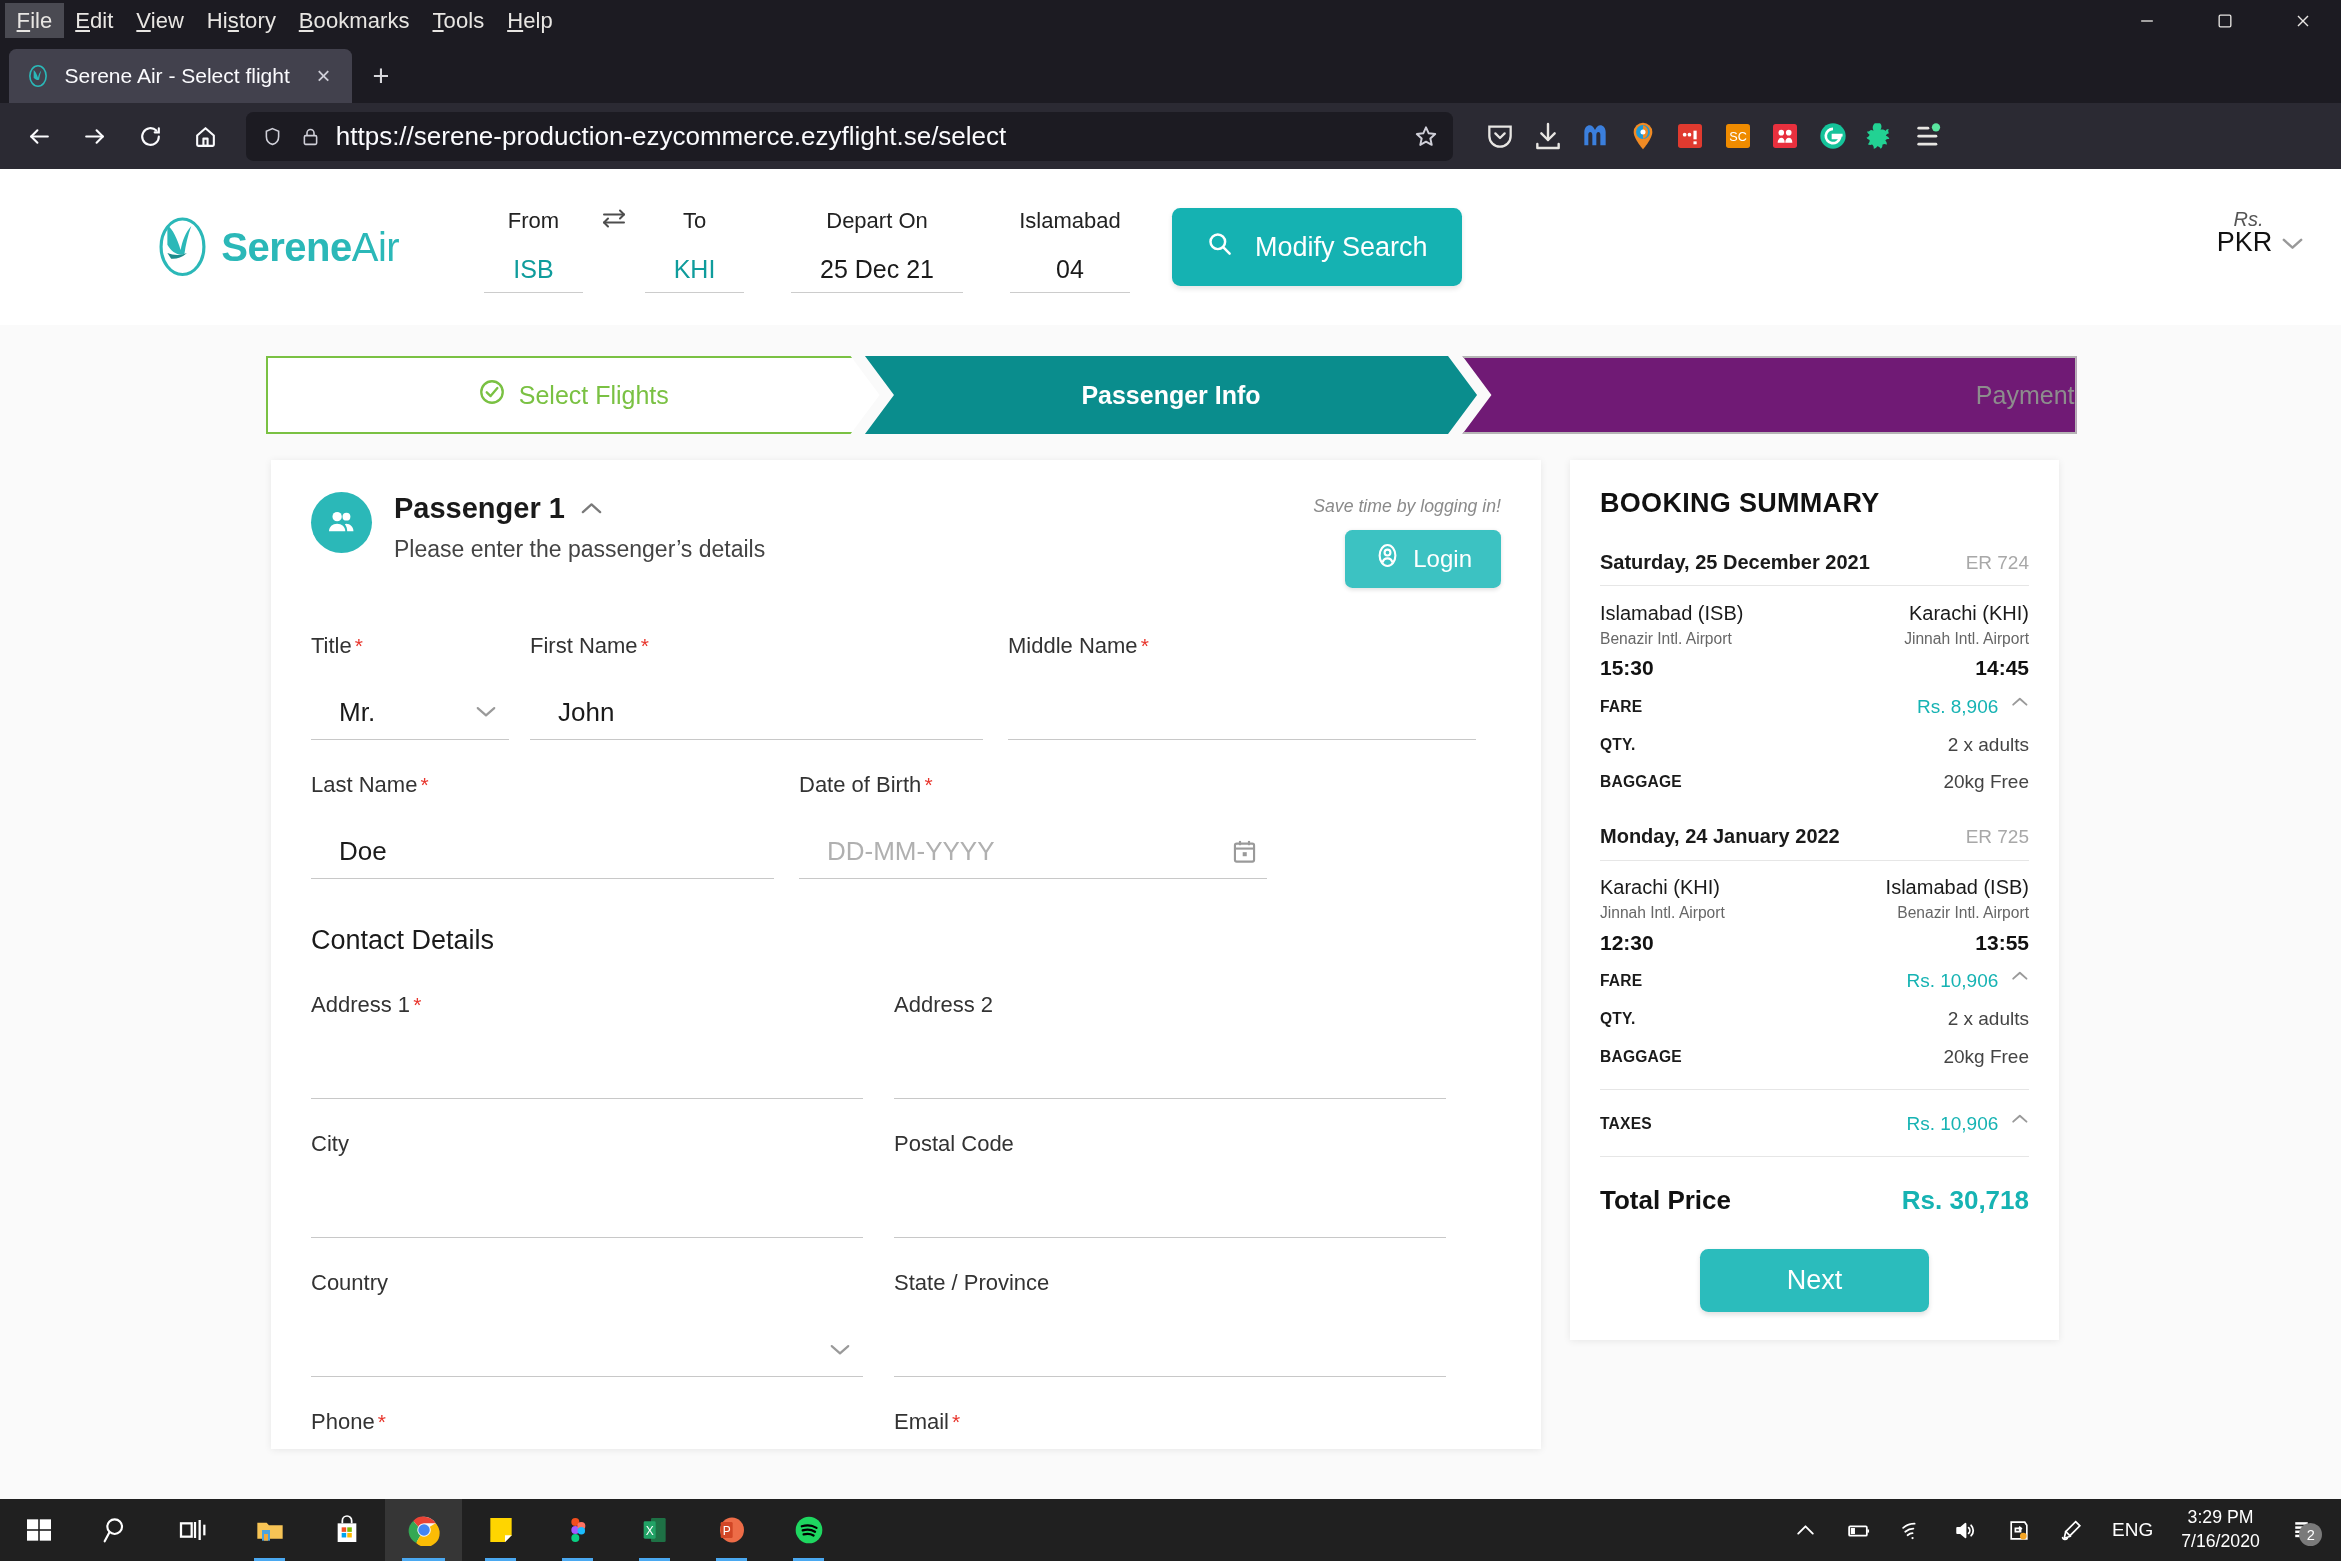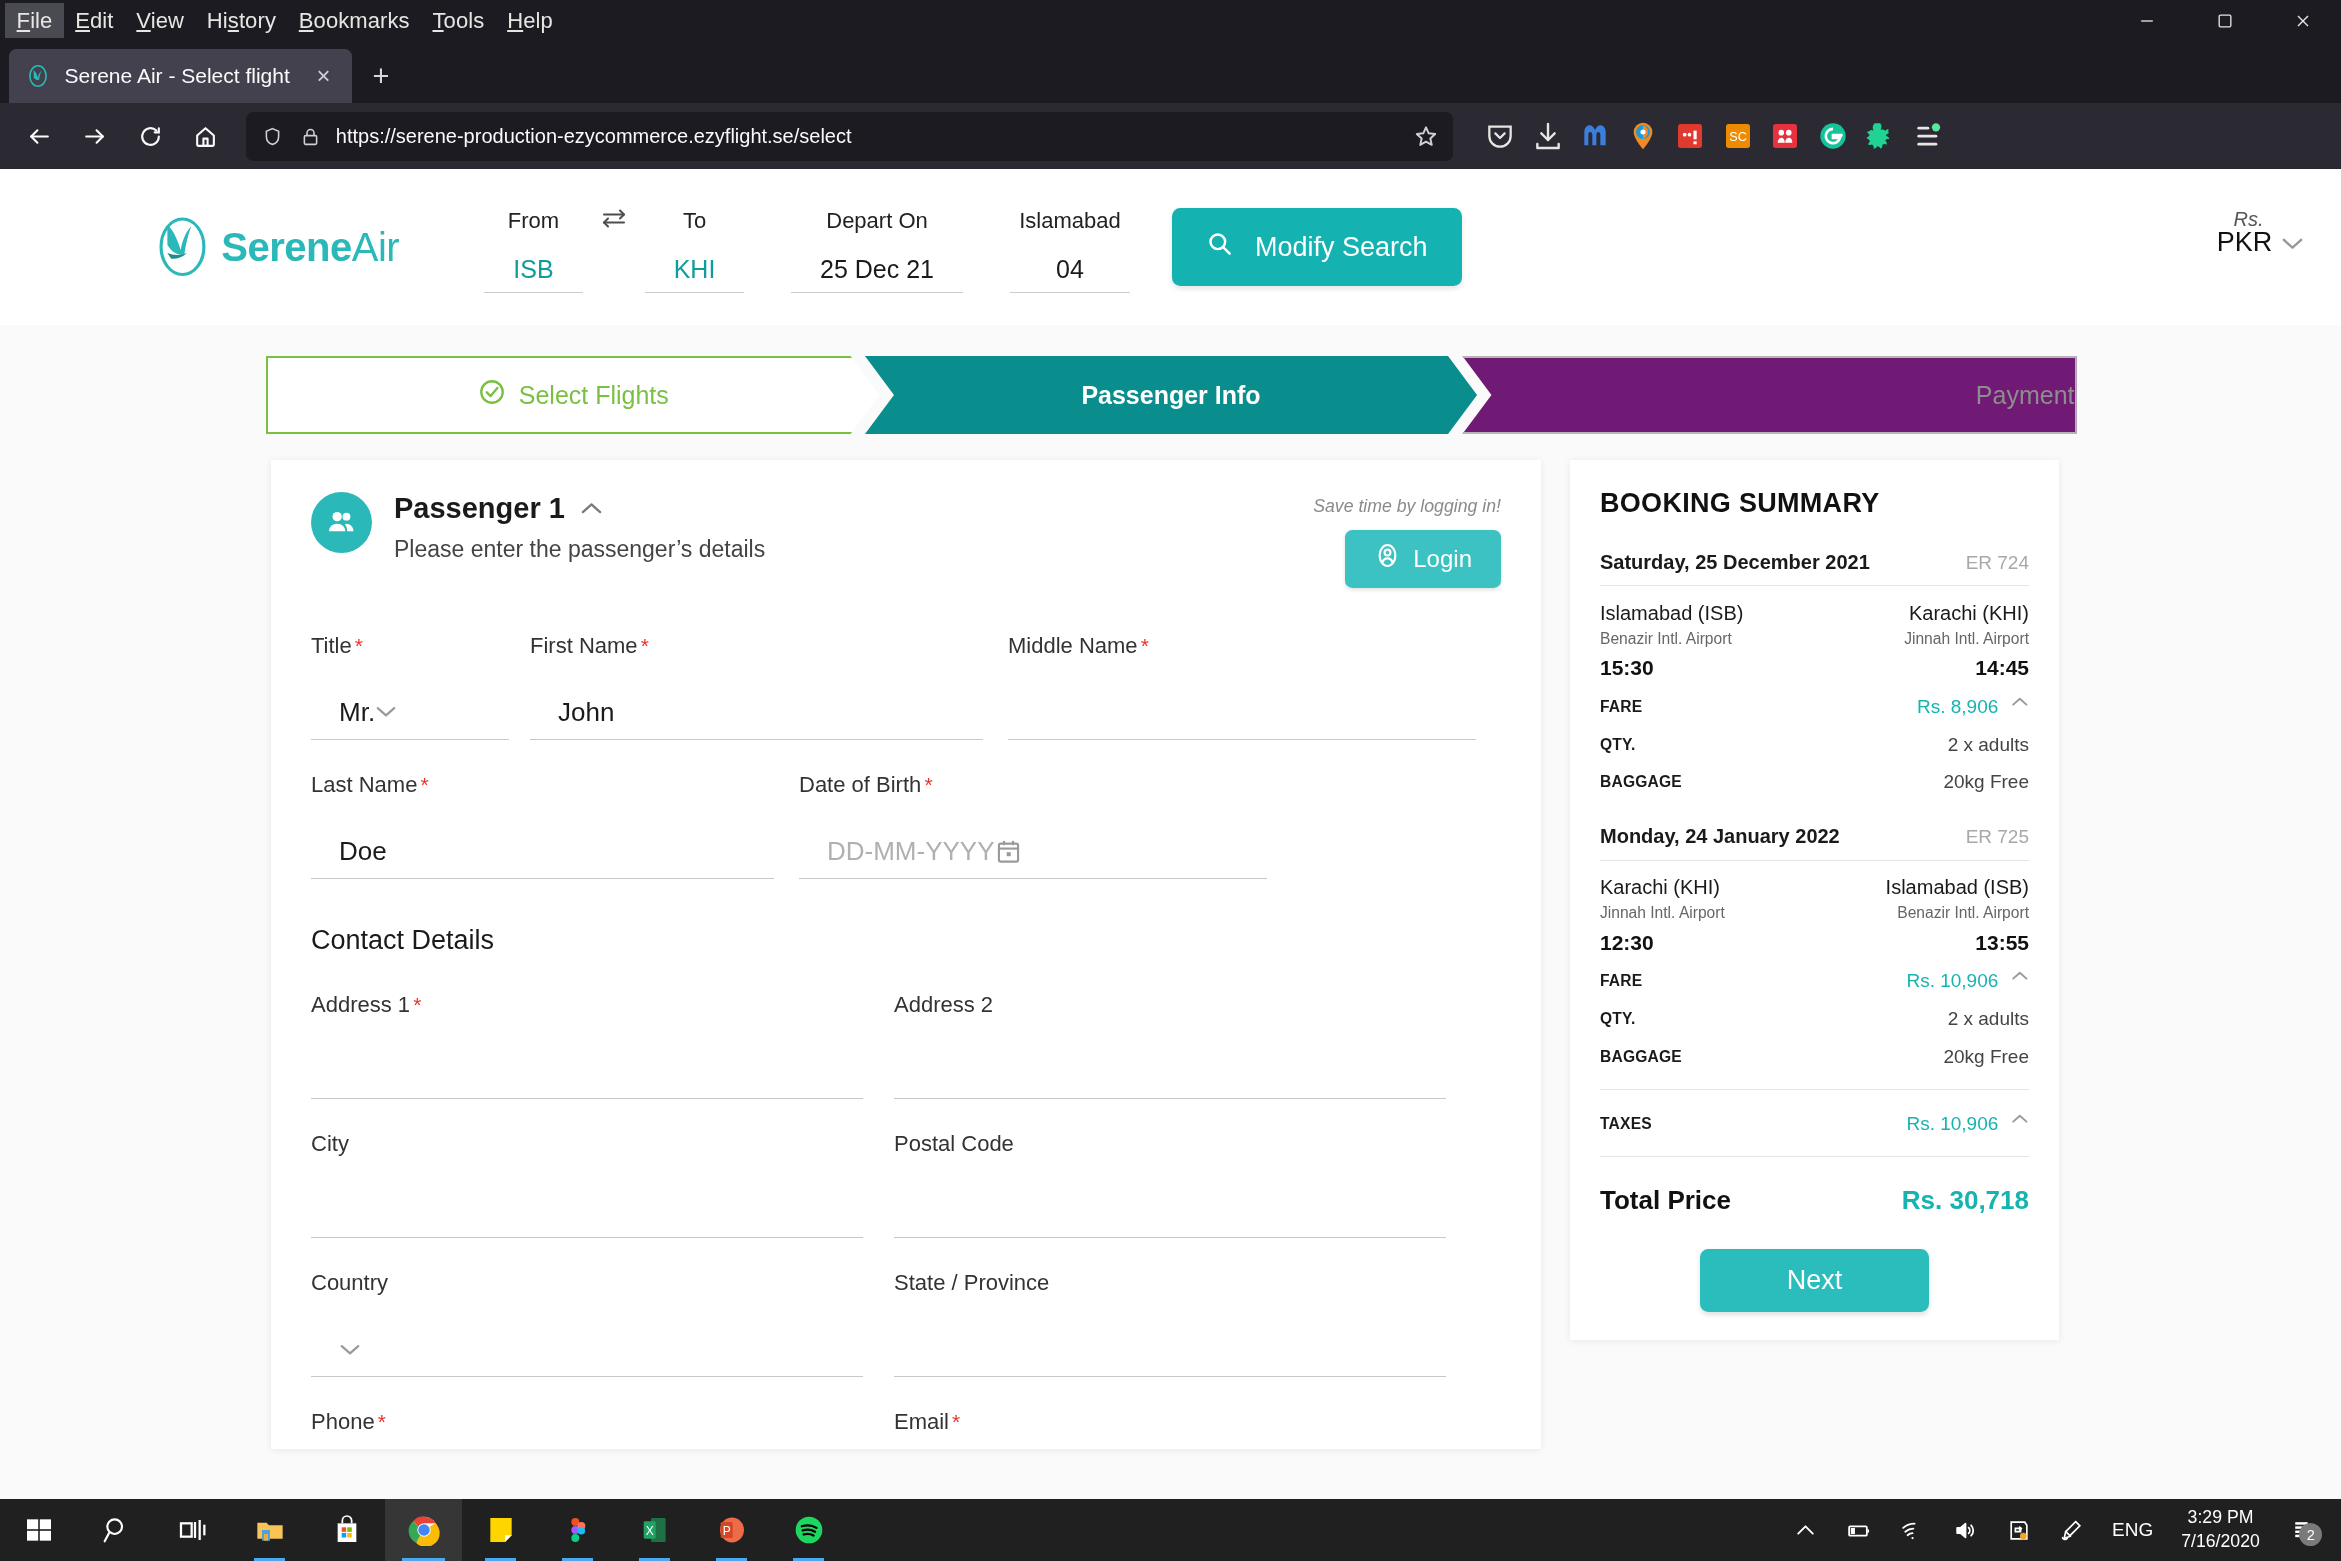--- a/index.html
+++ b/index.html
@@ -27,21 +27,21 @@
   .tab-title { color: #fbfbfe; font-size: 21px; white-space: nowrap; overflow: hidden; text-overflow: ellipsis; flex: 1; }
   .tab-close { color: #cfcfd8; font-size: 24px; line-height: 1; padding: 0 6.2px; }
   .newtab { width: 57px; height: 54px; display: flex; align-items: center; justify-content: center; color: #d7d7db; font-size: 29px; font-weight: 300; }
 
   .navbar { height: 66px; background: #2b2a33; display: flex; align-items: center; padding: 0 15.6px; gap: 7.3px; }
   .navicon { width: 48px; height: 48px; display: flex; align-items: center; justify-content: center; color: #fbfbfe; }
   .navicon svg { width: 25px; height: 25px; }
   .urlbar { flex: 1; height: 49px; background: #1c1b22; border-radius: 7.3px; display: flex; align-items: center; padding: 0 14.6px; gap: 13.5px; margin: 0 9.4px; max-width: 1207px; }
   .urlbar .u-ico { width: 24px; height: 24px; display: flex; align-items: center; justify-content: center; color: #cfcfd8; flex: 0 0 24px; }
   .urlbar .u-ico svg { width: 21px; height: 21px; }
-  .urltext { flex: 1; color: #fbfbfe; font-size: 20px; white-space: nowrap; overflow: hidden; }
+  .urltext { flex: 1; color: #fbfbfe; font-size: 26px; white-space: nowrap; overflow: hidden; }
   .star { width: 26px; height: 26px; color: #cfcfd8; flex: 0 0 26px; }
   .ext-row { display: flex; align-items: center; gap: 13.5px; padding-left: 13.5px; }
   .ext { width: 34px; height: 34px; display: flex; align-items: center; justify-content: center; color: #e8e6e3; }
   .ext svg { width: 32px; height: 32px; }
 
   
   .page { flex: 1; background: #fafafa; overflow: hidden; position: relative; }
 
   .site-header { height: 156px; background: #ffffff; display: flex; align-items: center; padding: 0 26px 0 151px; gap: 0; }
   .logo { display: flex; align-items: center; gap: 7.3px; width: 333px; }
@@ -91,21 +91,21 @@
   .login-col { text-align: right; padding-top: 4.2px; }
   .login-hint { font-size: 17.7px; color: #8a8a8a; font-style: italic; margin-bottom: 12.5px; }
   .login-btn { background: #3cc2c2; color: #fff; border-radius: 7.3px; height: 58px; display: inline-flex; align-items: center; justify-content: center; gap: 12.5px; padding: 0 29px; font-size: 24px; box-shadow: 0 1.6px 4.2px rgba(0,0,0,0.12); }
   .login-btn svg { width: 27px; height: 27px; }
 
   .fields { padding: 45px 40px 0 40px; }
   .frow { display: flex; gap: 0; margin-bottom: 32px; }
   .field { display: flex; flex-direction: column; }
   .field .flabel { font-size: 22px; color: #333; margin-bottom: 27px; }
   .field .flabel .req { color: #e8352c; font-size: 21px; margin-left: 3.1px; }
-  .field .fbox { border-bottom: 1.6px solid #c8c8c8; height: 54px; display: flex; align-items: center; padding: 0 4.2px 0 28px; }
+  .field .fbox { border-bottom: 1.6px solid #c8c8c8; height: 54px; display: flex; align-items: center; justify-content: space-between; padding: 0 4.2px 0 28px; }
   .field .fval { font-size: 26px; color: #1a1a1a; }
   .field .fval.ph { color: #b0b0b0; }
   .field .fchev { color: #9a9a9a; display: inline-flex; padding-right: 8.3px; }
   .field .fchev svg { width: 22px; height: 13.5px; }
   .field .fcal { color: #9a9a9a; display: inline-flex; padding-right: 5.2px; }
   .field .fcal svg { width: 27px; height: 27px; }
 
   .w-title { width: 198px; margin-right: 21px; }
   .w-first { width: 453px; margin-right: 25px; }
   .w-middle { width: 468px; }

